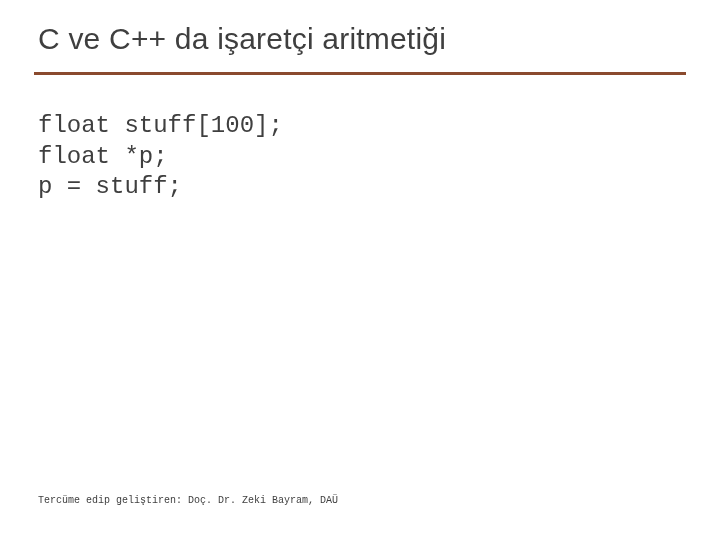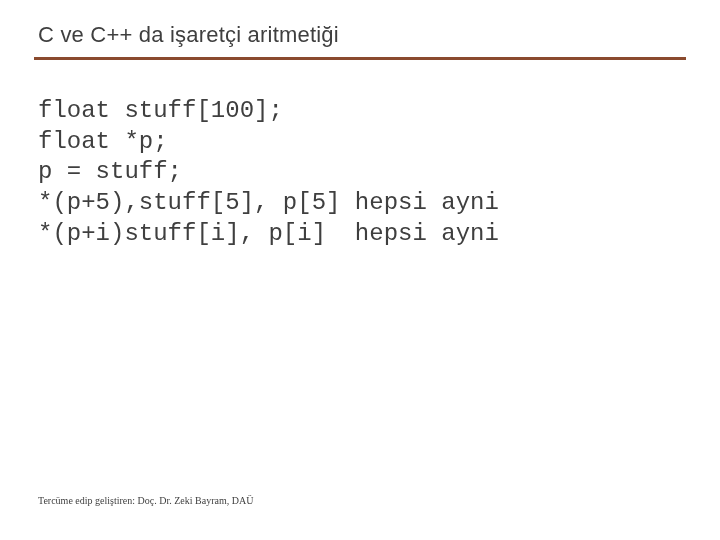--- a/index.html
+++ b/index.html
@@ -10,57 +10,55 @@
     font-family: Verdana, Geneva, sans-serif;
     position: relative;
     overflow: hidden;
   }
   .slide {
     width: 100%;
     height: 100%;
     padding: 22px 38px 0 38px;
   }
   .title {
-    font-size: 22px;
+    font-size: 30px;
     font-weight: 400;
     color: #3f3f3f;
     letter-spacing: 0.2px;
-    margin-bottom: 9px;
+    margin-bottom: 16px;
   }
   .rule {
     height: 3px;
     background: #8a4a2e;
     margin: 0 -4px 36px -4px;
   }
   .code {
     font-family: "Courier New", Courier, monospace;
     font-size: 24px;
     line-height: 1.28;
     color: #3f3f3f;
     white-space: pre;
   }
   .block1 { }
   .footer {
     position: absolute;
     left: 38px;
     bottom: 34px;
     font-size: 10px;
     color: #3f3f3f;
-    font-family: Liberation Serif, serif;
+    font-family: Liberation Mono, monospace;
     margin-top: 10px;
   }
 </style>
 </head>
 <body>
 
 <div class="slide">
   <h1 class="title">C ve C++ da işaretçi aritmetiği</h1>
   <div class="rule"></div>
 
   <div class="code block1"><span>float stuff[100];</span>
 <span>float *p;</span>
 <span>p = stuff;</span></div>
 
-  <div class="code"><span>*(p+5),stuff[5], p[5] hepsi ayni</span>
-<span>*(p+i)stuff[i], p[i]  hepsi ayni</span></div>
 
   <div class="footer">Tercüme edip geliştiren: Doç. Dr. Zeki Bayram, DAÜ</div>
 </div>
 
 </body></html>

